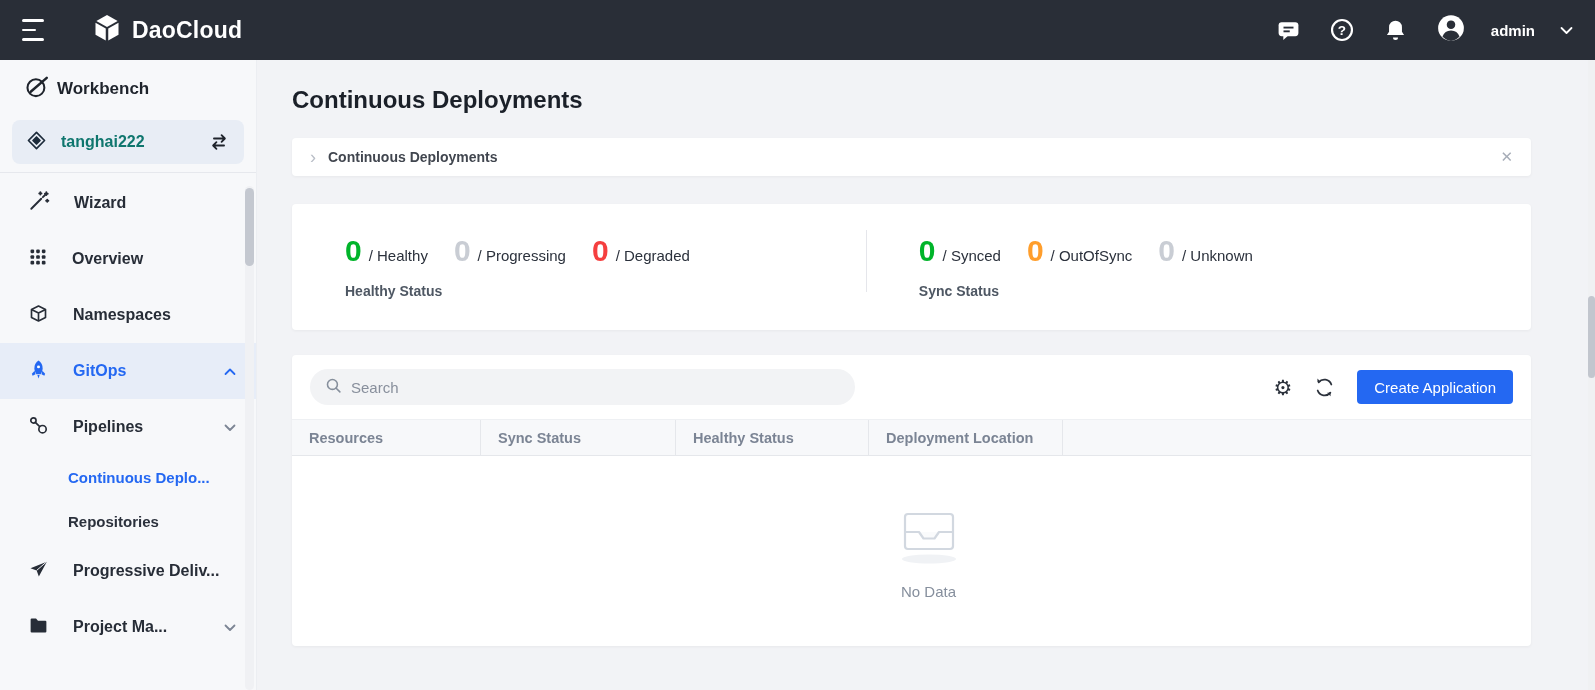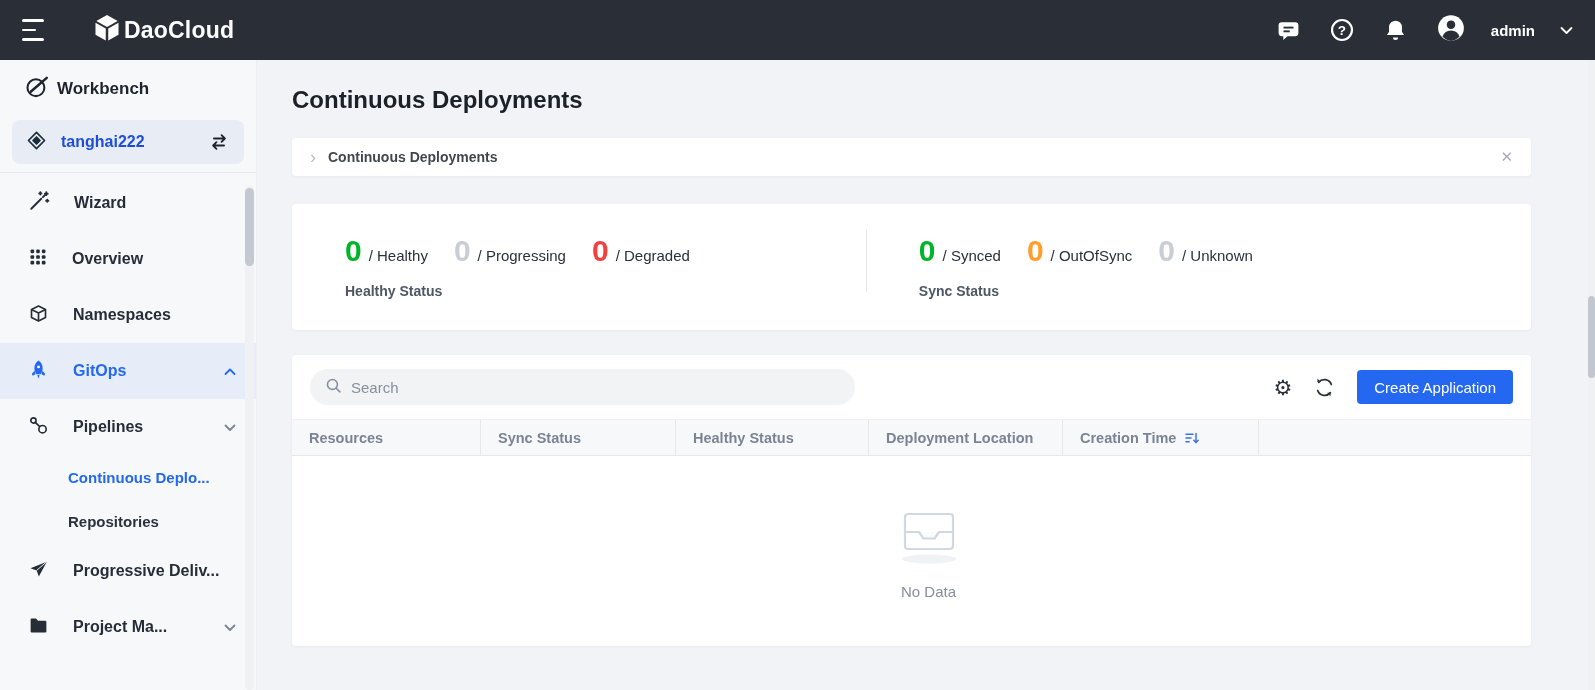--- a/index.html
+++ b/index.html
@@ -15,37 +15,37 @@
   .topbar {
     position:absolute; left:0; top:0; width:1595px; height:60px;
     background:#292e37; display:flex; align-items:center;
     padding:0 22px 0 22px; z-index:30;
   }
   .hamburger { width:26px; height:22px; display:flex; flex-direction:column; justify-content:space-between; cursor:pointer; }
   .hamburger span { height:2.6px; background:#fff; border-radius:2px; }
   .hamburger span:nth-child(1){ width:22px; }
   .hamburger span:nth-child(2){ width:14px; }
   .hamburger span:nth-child(3){ width:22px; }
-  .brand { display:flex; align-items:center; gap:2px; margin-left:44px; }
+  .brand { display:flex; align-items:center; gap:10px; margin-left:44px; }
   .brand-name { color:#fff; font-size:23px; font-weight:700; letter-spacing:.2px; }
   .topbar-right { margin-left:auto; display:flex; align-items:center; gap:28px; }
   .tb-iconbtn { display:flex; align-items:center; justify-content:center; cursor:pointer; }
   .user-chip { display:flex; align-items:center; gap:25px; cursor:pointer; }
   .user-name { color:#fff; font-size:15px; font-weight:600; }
   
   .sidebar {
     position:absolute; left:0; top:60px; width:257px; height:630px;
     background:#f7f8fa; border-right:1px solid #eceef2;
   }
   .wb-row { height:58px; display:flex; align-items:center; gap:7px; padding-left:24px;
             font-size:17px; font-weight:700; color:#1f242c; cursor:pointer; }
   .workspace-row {
     margin:2px 12px 8px 12px; height:44px; background:#e8edf5; border-radius:8px;
     display:flex; align-items:center; gap:14px; padding:0 14px 0 14px;
-    font-size:16px; font-weight:700; color:#1d4ed8; cursor:pointer;
+    font-size:16px; font-weight:700; color:#0f766e; cursor:pointer;
   }
   .workspace-row .swap { margin-left:auto; display:flex; cursor:pointer; }
   .side-divider { height:1px; background:#e6e8ed; }
   .nav { padding-top:2px; }
   .nav-item { position:relative; height:56px; display:flex; align-items:center; gap:24px;
               padding-left:28px; font-size:16px; font-weight:600; color:#272d37; cursor:pointer; }
   .nav-item .chev { position:absolute; right:20px; top:50%; transform:translateY(-50%); }
   .nav-item.active { background:#e7edf8; color:var(--accent,#2468f2); }
   .nav-child { height:44px; display:flex; align-items:center; padding-left:68px;
                font-size:15px; font-weight:600; color:#2b313c; cursor:pointer; }
@@ -374,32 +374,20 @@
         </div>
       <div class="th">
           <span>Sync Status</span>
         </div>
       <div class="th">
           <span>Healthy Status</span>
         </div>
       <div class="th">
           <span>Deployment Location</span>
         </div>
-      <div class="th">
-        <span>Creation Time</span>
-        <span class="sort-icon">
-          <svg width="16" height="16" viewBox="0 0 16 16" fill="none" stroke="#3b72f0" stroke-width="1.5" stroke-linecap="round" stroke-linejoin="round">
-            <path d="M2 4.2 h7"></path>
-              <path d="M2 8 h5"></path>
-              <path d="M2 11.8 h3.2"></path>
-            <path d="M12 3.5 v9"></path>
-              <path d="M9.8 10.2 L12 12.6 14.2 10.2"></path>
-          </svg>
-        </span>
-      </div>
       <div class="th"></div>
     </div>
 
     <div class="empty-zone">
       <span>
         <svg width="78" height="62" viewBox="0 0 78 62">
           <ellipse cx="39" cy="56" rx="27" ry="4.5" fill="#f0f2f5"></ellipse>
           <rect x="15" y="11" width="48" height="35" rx="3" fill="#fff" stroke="#d2d8e0" stroke-width="2.2"></rect>
           <path d="M15 29 h14 l4.5 6.5 h11 L49 29 h14" fill="#fafbfc" stroke="#d2d8e0" stroke-width="2.2" stroke-linejoin="round"></path>
         </svg>

